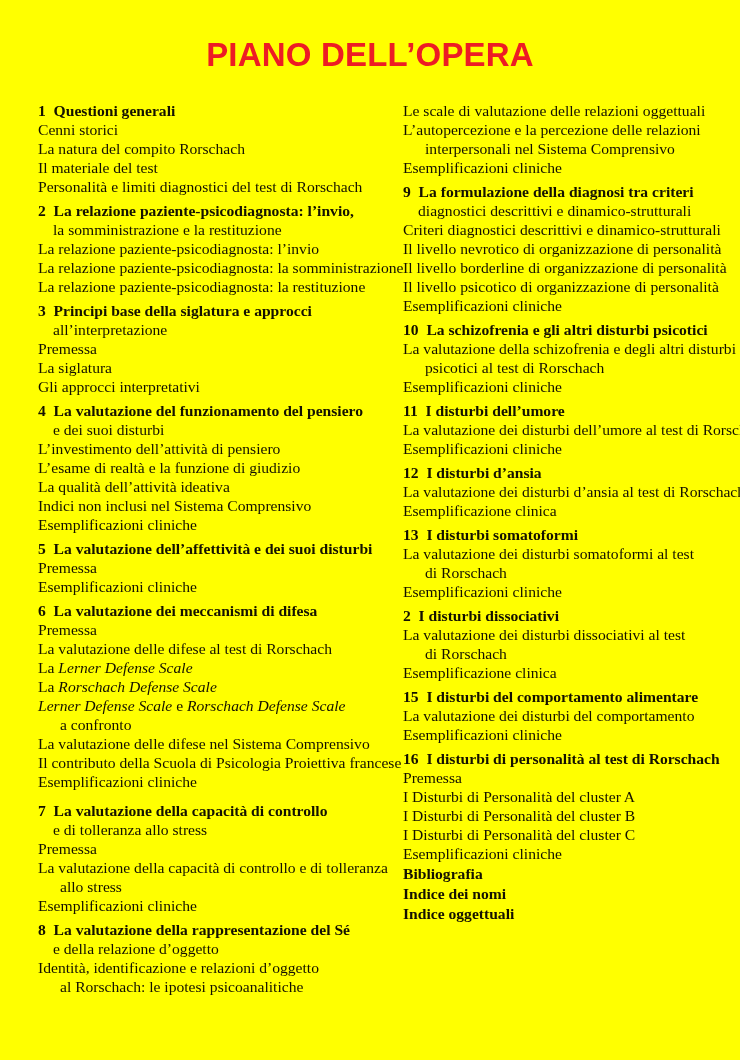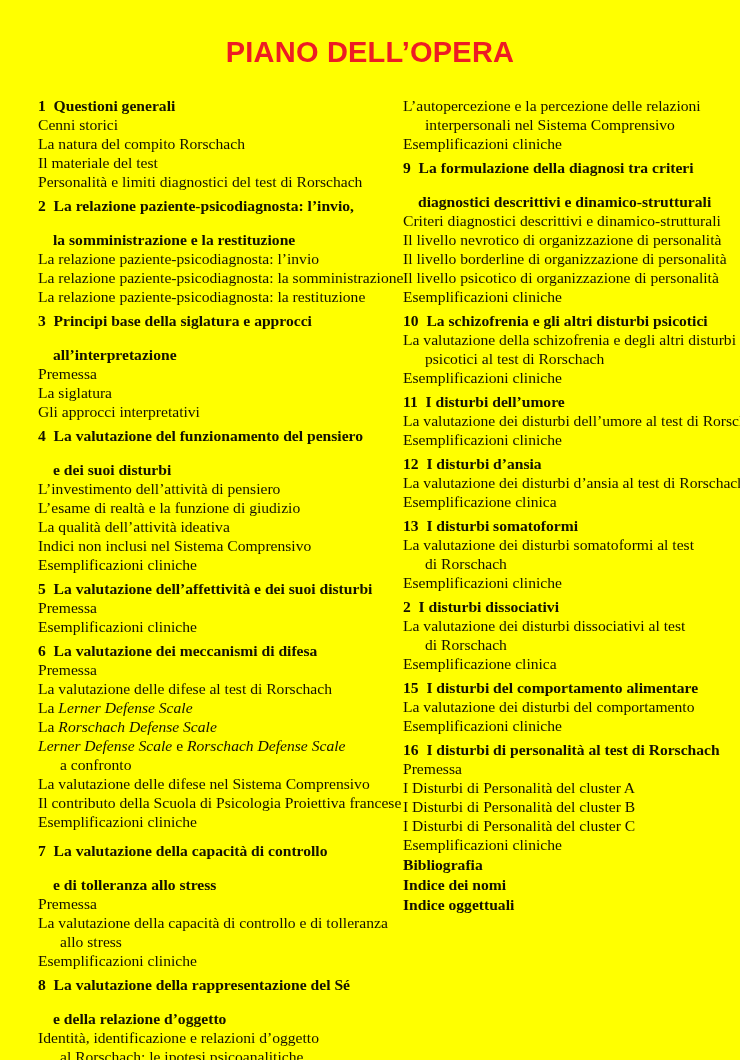--- a/index.html
+++ b/index.html
@@ -12,41 +12,41 @@
   body {
     font-family: "Liberation Serif", serif;
     color: #141100;
   }
   .title {
     margin: 0;
     padding-top: 36px;
     text-align: center;
     font-family: "Liberation Sans", sans-serif;
     font-weight: 700;
-    font-size: 29px;
+    font-size: 33px;
     letter-spacing: 0.2px;
   }
   .columns {
     display: flex;
     padding: 27px 17px 0 38px;
     box-sizing: border-box;
   }
   .col-left  { width: 365px; flex: none; }
   .col-right { width: 330px; flex: none; }
   .section { margin-top: 5px; }
   .section:first-child { margin-top: 0; }
   .section.extra1 { margin-top: 10px; }
   .section.extra2 { margin-top: 1px; }
   .line {
     font-size: 15.6px;
     line-height: 19px;
     white-space: pre;
   }
   .line.h  { font-weight: bold; }
-  .line.hc { font-weight: bold; padding-left: 15px; margin-top: 15px; }
+  .line.hc { font-weight: normal; padding-left: 15px; }
   .line.ic { padding-left: 22px; }
   .it { font-style: italic; }
 </style>
 </head>
 <body style="background: rgb(255, 255, 0); color: rgb(20, 17, 0);">
 
 <h1 class="title" style="color: rgb(237, 28, 36);">PIANO DELL’OPERA</h1>
 
 <div class="columns">
   <div class="col col-left" id="col-0">
@@ -107,20 +107,21 @@
       </div>
       <div class="section">
         <div class="line h">8  La valutazione della rappresentazione del Sé</div>
         <div class="line hc">e della relazione d’oggetto</div>
         <div class="line i">Identità, identificazione e relazioni d’oggetto</div>
         <div class="line ic">al Rorschach: le ipotesi psicoanalitiche</div>
       </div>
     </div>
   <div class="col col-right" id="col-1">
       <div class="section">
+        <div class="line i">Le scale di valutazione delle relazioni oggettuali</div>
         <div class="line i">L’autopercezione e la percezione delle relazioni</div>
         <div class="line ic">interpersonali nel Sistema Comprensivo</div>
         <div class="line i">Esemplificazioni cliniche</div>
       </div>
       <div class="section">
         <div class="line h">9  La formulazione della diagnosi tra criteri</div>
         <div class="line hc">diagnostici descrittivi e dinamico-strutturali</div>
         <div class="line i">Criteri diagnostici descrittivi e dinamico-strutturali</div>
         <div class="line i">Il livello nevrotico di organizzazione di personalità</div>
         <div class="line i">Il livello borderline di organizzazione di personalità</div>

